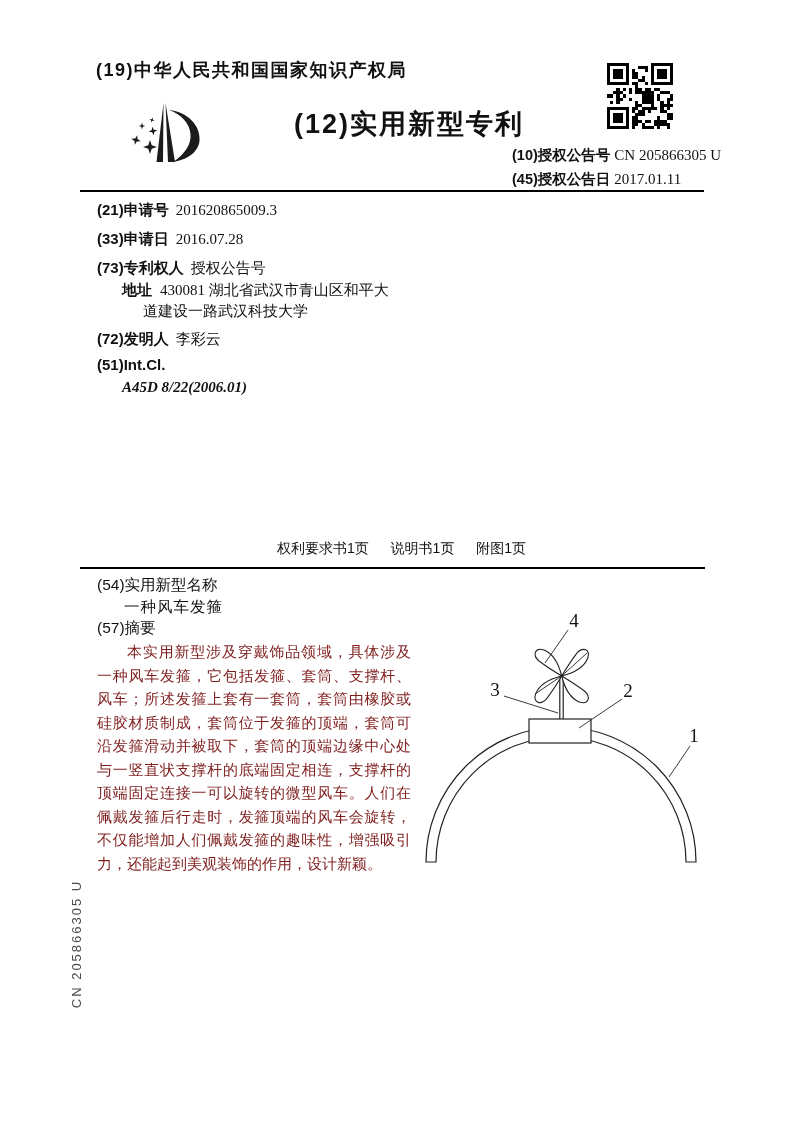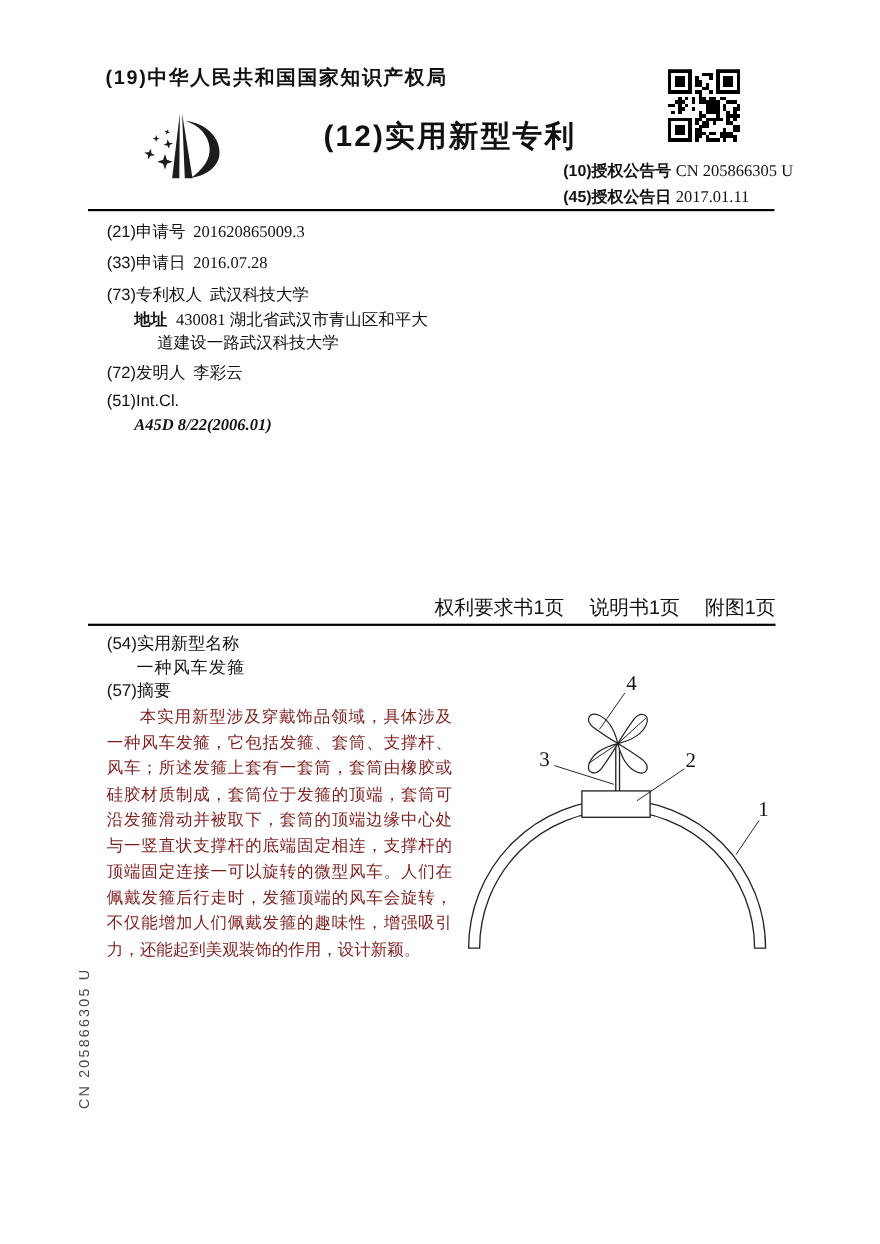--- a/index.html
+++ b/index.html
@@ -15,31 +15,31 @@
   .logo{left:112px;top:90px;}
   .doctype{left:294px;top:106px;font-size:27px;font-weight:bold;letter-spacing:2px;}
   .qr{left:607px;top:63px;width:66px;height:66px;}
   .pubrow{left:512px;font-size:14.5px;white-space:nowrap;}
   .pubrow .lab{font-weight:bold;}
   .pubrow .val{font-family:"Liberation Serif","DejaVu Serif",serif;font-size:15px;margin-left:4px;}
   .pub-no{top:146px;}
   .pub-date{top:170px;}
 
   .bib{left:97px;font-size:15px;white-space:nowrap;}
-  .bib .lab{font-weight:normal;}
+  .bib .lab{font-weight:bold;}
   .bib .val{font-family:"Liberation Serif","DejaVu Serif",serif;margin-left:7px;}
   .bib .valcn{margin-left:7px;}
   .addr{left:122px;font-size:15px;white-space:nowrap;}
   .addr .lab{font-weight:bold;}
   .addr .val{font-family:"Liberation Serif","DejaVu Serif",serif;margin-left:8px;}
   .addr2{left:143px;font-size:15px;white-space:nowrap;}
   .intcl-val{left:122px;font-size:15px;font-style:italic;font-weight:bold;
     font-family:"Liberation Serif","DejaVu Serif",serif;}
 
-  .pagesinfo{left:80px;top:540px;width:625px;text-align:right;font-size:18px;}
+  .pagesinfo{left:80px;top:540px;width:625px;text-align:center;font-size:14px;}
   .pagesinfo span{margin-left:18px;}
 
   .sec-label{left:97px;font-size:15.5px;font-weight:normal;}
   .title-value{left:124px;top:597px;font-size:15.5px;letter-spacing:1px;}
   .abstract{
     left:97px;top:640px;width:314px;font-size:15px;line-height:23.5px;
     text-align:justify;text-indent:2em;color:#7f1d1d;
   }
 
   .figure{left:411px;top:597px;}
@@ -226,21 +226,21 @@
 
   <div class="rule" style="left:80px;top:190px;width:624px;"></div>
 
   <div class="abs bib" style="top:201px;">
     <span class="lab">(21)申请号</span><span class="val">201620865009.3</span>
   </div>
   <div class="abs bib" style="top:230px;">
     <span class="lab">(33)申请日</span><span class="val">2016.07.28</span>
   </div>
   <div class="abs bib" style="top:259px;">
-    <span class="lab">(73)专利权人</span><span class="valcn">武汉科技大学</span>
+    <span class="lab">(73)专利权人</span><span class="valcn">授权公告号</span>
   </div>
   <div class="abs addr" style="top:281px;">
     <span class="lab">地址</span><span class="val">430081 湖北省武汉市青山区和平大</span>
   </div>
   <div class="abs addr2" style="top:302px;">
     <span>道建设一路武汉科技大学</span>
   </div>
   <div class="abs bib" style="top:330px;">
     <span class="lab">(72)发明人</span><span class="valcn">李彩云</span>
   </div>

